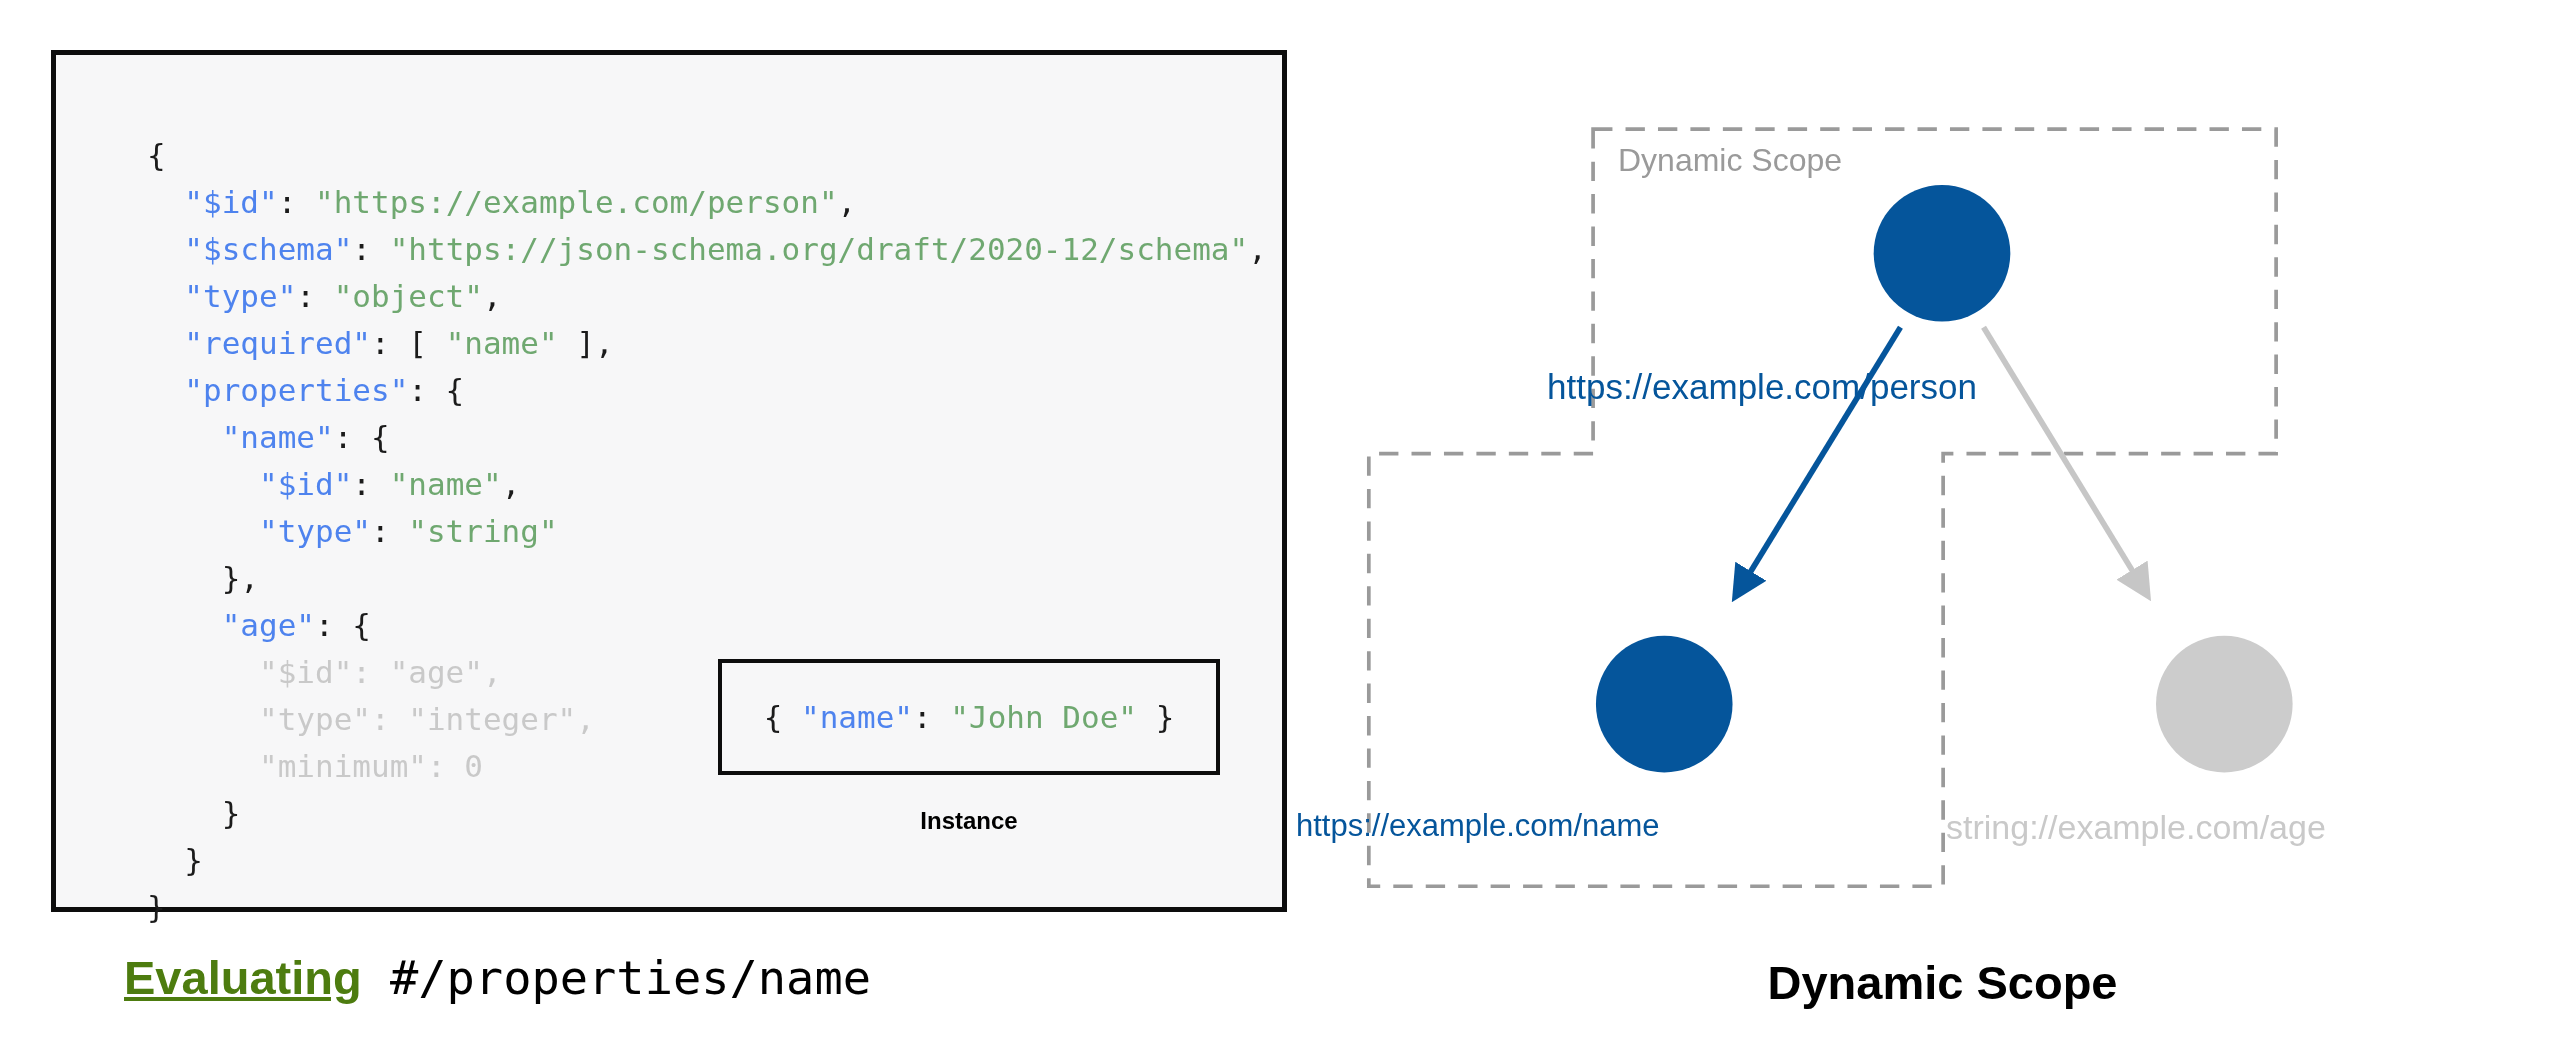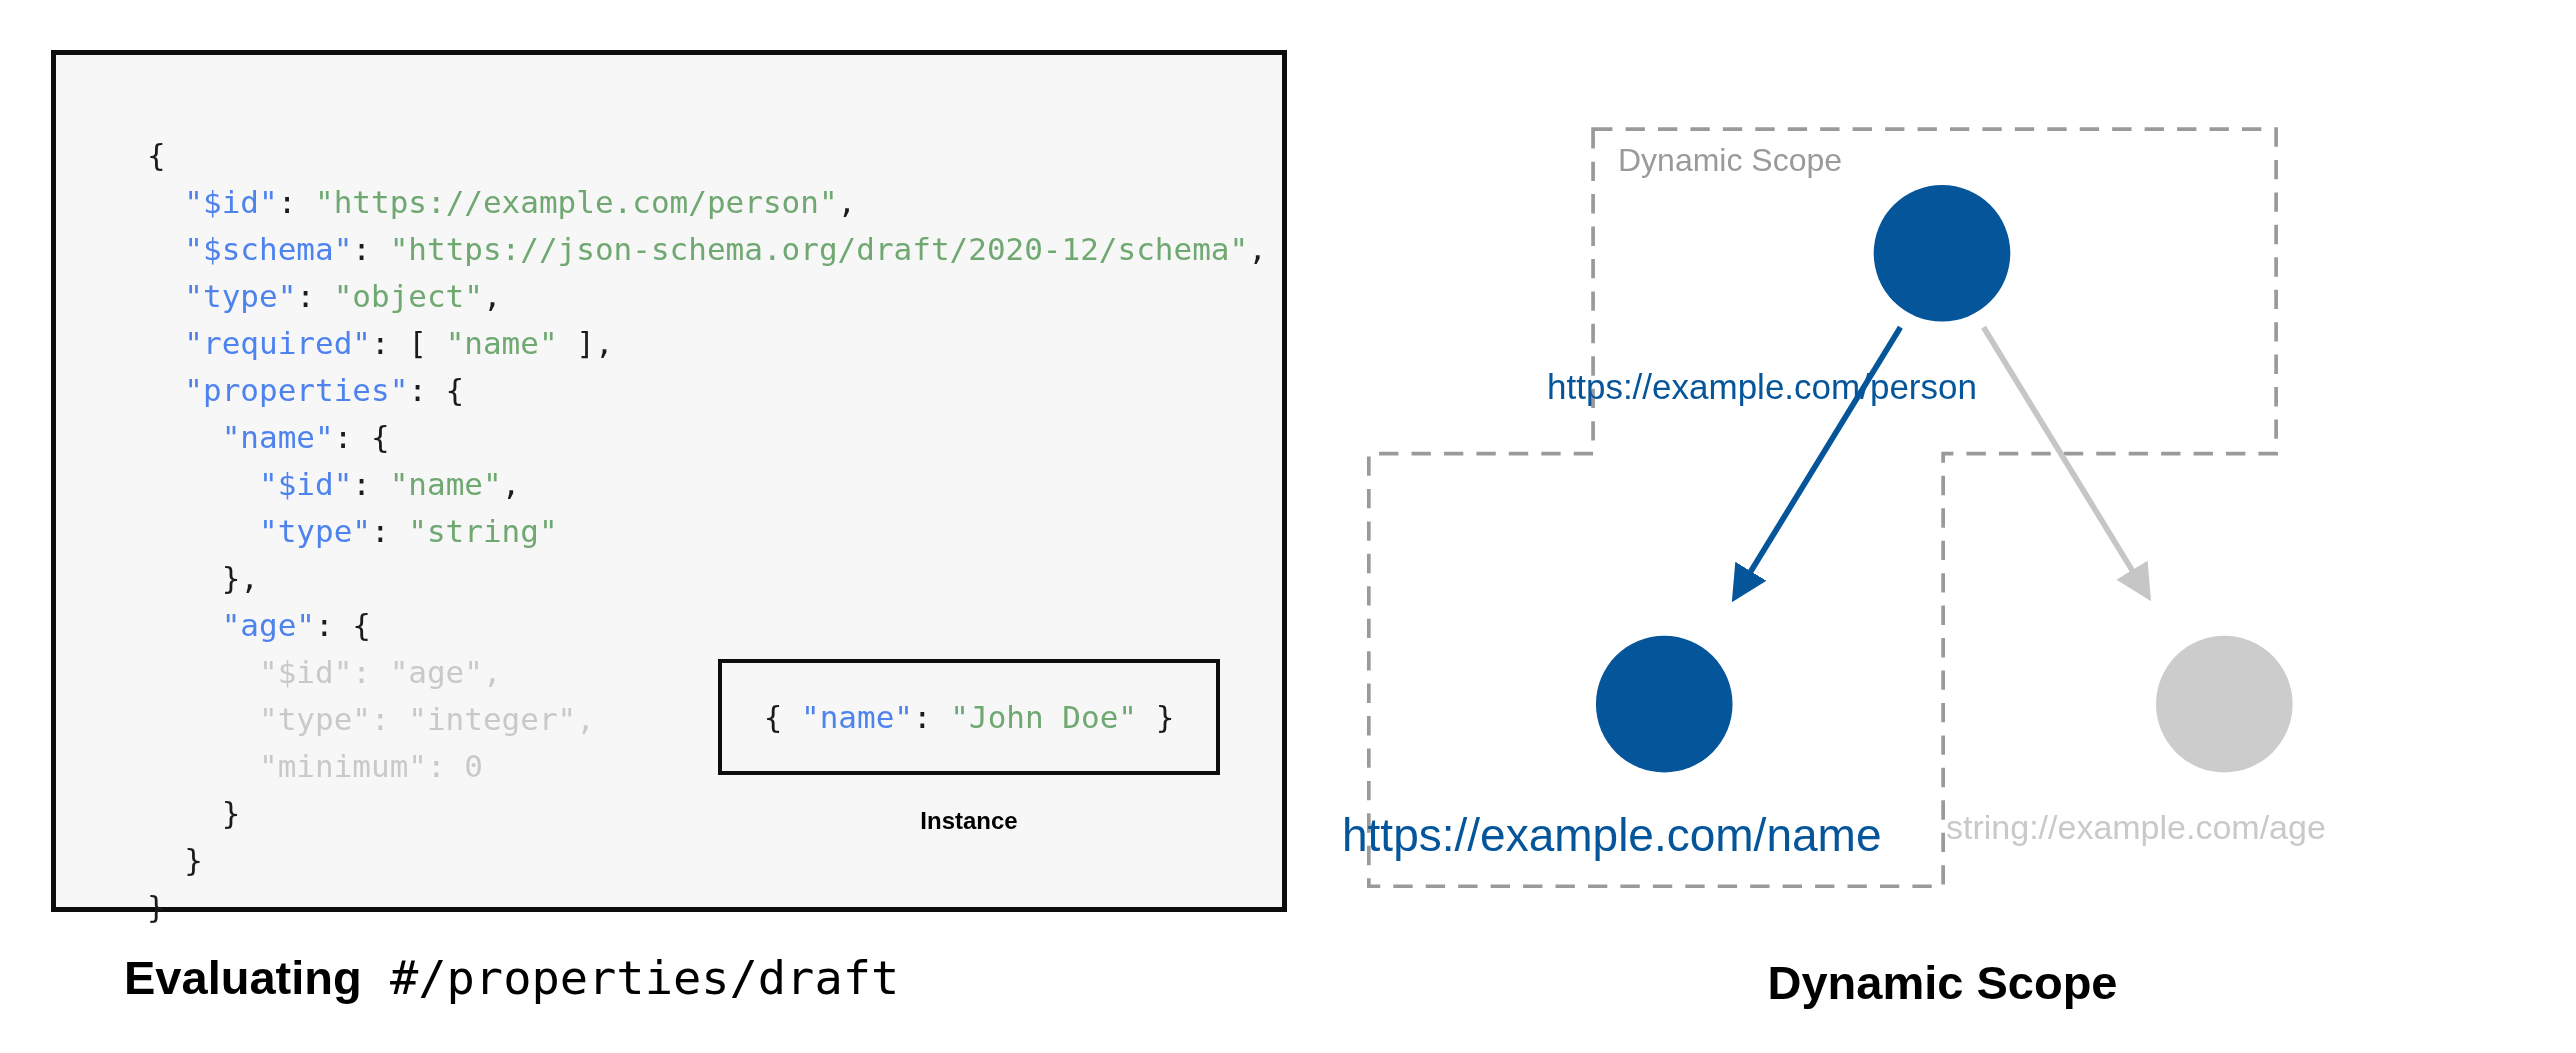--- a/index.html
+++ b/index.html
@@ -32,54 +32,54 @@
     display:flex;align-items:center;justify-content:center;
     font-family:"DejaVu Sans Mono",monospace;font-size:31px;white-space:pre;
   }
   .instance-label{
     left:798px;top:807px;width:342px;text-align:center;
     font-size:24px;font-weight:bold;color:#000;
   }
   .left-caption{
     left:124px;top:950px;width:1139px;white-space:pre;
   }
-  .cap-bold{font-size:47px;font-weight:bold;color:#000000;}
+  .cap-bold{font-size:47px;font-weight:bold;color:#4d7c0f;text-decoration:underline;}
   .cap-code{font-family:"DejaVu Sans Mono",monospace;font-size:47px;color:#000;}
 
   
   svg.diagram{left:0;top:0;}
   .scope-label{
     left:1618px;top:142px;width:512px;
     font-size:32px;color:var(--dashed_border,#9a9a9a);
   }
   .node-label{
     font-family:Liberation Sans, sans-serif;font-size:35px;
     text-align:left;white-space:pre;
   }
   .lbl-person{left:1547px;top:367px;width:797px;color:var(--node_active,#05559b);}
-  .lbl-name{left:1342px;top:808px;width:569px;font-size:46px;color:var(--node_active,#05559b);}
+  .lbl-name{left:1296px;top:808px;width:569px;font-size:31px;color:var(--node_active,#05559b);}
   .lbl-age{left:1946px;top:808px;width:569px;font-size:34px;color:var(--label_inactive,#c9c9c9);}
   .right-caption{
     left:1544px;top:955px;width:797px;text-align:center;
     font-size:47px;font-weight:bold;color:#000;
   }
 </style>
 </head>
 <body>
 
 <div class="abs code-box">
   <pre class="abs code" id="code-block"><div><span class="tok-p">{</span></div><div><span class="tok-p">  </span><span class="tok-k">"$id"</span><span class="tok-p">: </span><span class="tok-s">"https://example.com/person"</span><span class="tok-p">,</span></div><div><span class="tok-p">  </span><span class="tok-k">"$schema"</span><span class="tok-p">: </span><span class="tok-s">"https://json-schema.org/draft/2020-12/schema"</span><span class="tok-p">,</span></div><div><span class="tok-p">  </span><span class="tok-k">"type"</span><span class="tok-p">: </span><span class="tok-s">"object"</span><span class="tok-p">,</span></div><div><span class="tok-p">  </span><span class="tok-k">"required"</span><span class="tok-p">: [ </span><span class="tok-s">"name"</span><span class="tok-p"> ],</span></div><div><span class="tok-p">  </span><span class="tok-k">"properties"</span><span class="tok-p">: {</span></div><div><span class="tok-p">    </span><span class="tok-k">"name"</span><span class="tok-p">: {</span></div><div><span class="tok-p">      </span><span class="tok-k">"$id"</span><span class="tok-p">: </span><span class="tok-s">"name"</span><span class="tok-p">,</span></div><div><span class="tok-p">      </span><span class="tok-k">"type"</span><span class="tok-p">: </span><span class="tok-s">"string"</span></div><div><span class="tok-p">    },</span></div><div><span class="tok-p">    </span><span class="tok-k">"age"</span><span class="tok-p">: {</span></div><div><span class="tok-f">      "$id": "age",</span></div><div><span class="tok-f">      "type": "integer",</span></div><div><span class="tok-f">      "minimum": 0</span></div><div><span class="tok-p">    }</span></div><div><span class="tok-p">  }</span></div><div><span class="tok-p">}</span></div></pre>
 </div>
 
 <div class="abs instance-box">
   <div id="instance-code"><span class="tok-p">{ </span><span class="tok-k">"name"</span><span class="tok-p">: </span><span class="tok-s">"John Doe"</span><span class="tok-p"> }</span></div>
 </div>
 <div class="abs instance-label">Instance</div>
 
-<div class="abs left-caption"><span class="cap-bold">Evaluating</span><span class="cap-code"> #/properties/draft</span></div>
+<div class="abs left-caption"><span class="cap-bold">Evaluating</span><span class="cap-code"> #/properties/name</span></div>
 
 <svg class="abs diagram" width="2576" height="1053" viewBox="0 0 4524 1850">
   <defs>
     <marker id="head-active" markerWidth="6.4" markerHeight="6.4" refX="5.2" refY="3.2" orient="auto" markerUnits="strokeWidth">
       <path d="M0,0 L6.4,3.2 L0,6.4 Z" fill="#05559b"></path>
     </marker>
     <marker id="head-inactive" markerWidth="6.4" markerHeight="6.4" refX="5.2" refY="3.2" orient="auto" markerUnits="strokeWidth">
       <path d="M0,0 L6.4,3.2 L0,6.4 Z" fill="#c6c6c6"></path>
     </marker>
   </defs>

